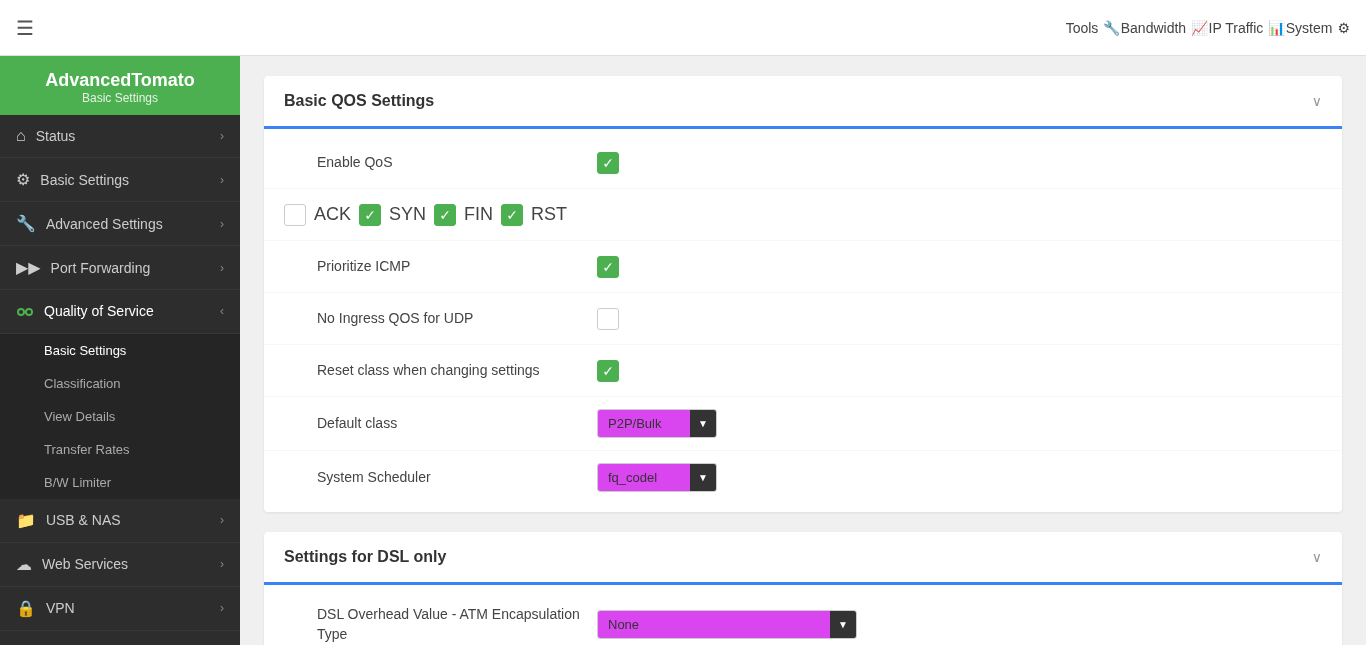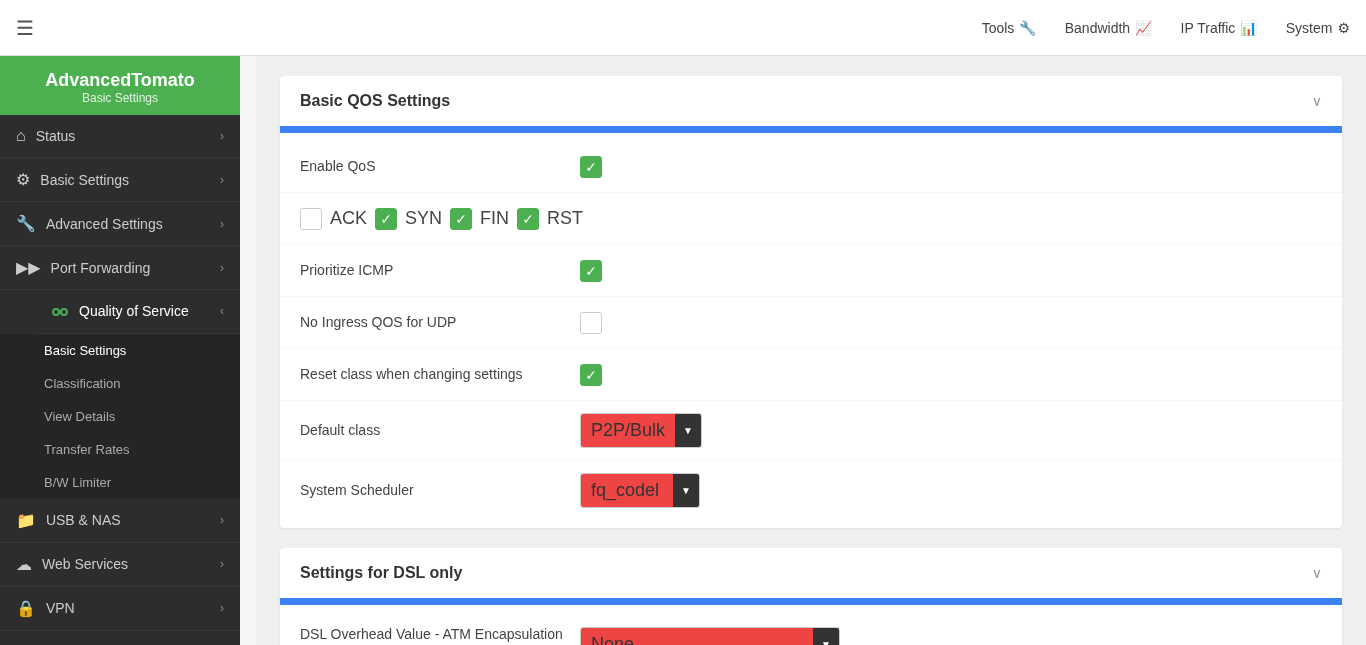--- a/index.html
+++ b/index.html
@@ -11,28 +11,28 @@
       background: #fff;
       border-bottom: 1px solid #e0e0e0;
       display: flex;
       align-items: center;
       padding: 0 16px;
       flex-shrink: 0;
       z-index: 10;
     }
     .topnav-left { margin-right: auto; }
     .hamburger-icon { font-size: 20px; color: #555; cursor: pointer; }
-    .topnav-right { display: flex; align-items: center; gap: 28px; }
+    .topnav-right { display: flex; align-items: center; }
     .topnav-item {
       display: flex; align-items: center; gap: 5px;
       color: #444; font-size: 14px; cursor: pointer;
     }
 
     
-    .main-layout { display: flex; flex: 1; overflow: hidden; gap: 16px; }
+    .main-layout { display: flex; flex: 1; overflow: hidden; }
 
     
     .sidebar {
       width: 240px;
       background: #2d2d2d;
       color: #ccc;
       flex-shrink: 0;
       overflow-y: auto;
       display: flex;
       flex-direction: column;
@@ -47,21 +47,21 @@
     .sidebar-brand-subtitle { font-size: 12px; color: rgba(255,255,255,0.85); }
 
     .sidebar-item {
       display: flex; align-items: center; justify-content: space-between;
       padding: 12px 16px;
       cursor: pointer;
       color: #ccc;
       font-size: 14px;
       border-bottom: 1px solid rgba(255,255,255,0.05);
     }
-    .sidebar-item.active { color: #fff; margin-left: 35px; }
+    .sidebar-item.active { color: #fff; }
     .sidebar-item-left { display: flex; align-items: center; gap: 10px; }
     .sidebar-icon { font-size: 16px; }
     .sidebar-chevron { font-size: 12px; color: #888; }
 
     .sidebar-submenu { background: #252525; }
     .sidebar-subitem {
       padding: 9px 16px 9px 44px;
       color: #aaa;
       cursor: pointer;
       font-size: 13px;
@@ -79,41 +79,42 @@
     
     .card {
       background: #fff;
       border-radius: 4px;
       margin-bottom: 20px;
       box-shadow: 0 1px 3px rgba(0,0,0,0.08);
     }
     .card-header {
       display: flex; align-items: center; justify-content: space-between;
       padding: 16px 20px;
-      border-bottom: 7px solid #3b82f6;
+      border-bottom: 3px solid #3b82f6;
       cursor: pointer;
     }
     .card-title { font-size: 16px; font-weight: 600; color: #333; }
     .card-chevron { color: #999; font-size: 14px; }
     .card-body { padding: 8px 0; }
 
     
     .form-row {
       display: flex; align-items: center;
       padding: 12px 20px;
       border-bottom: 1px solid #f7f7f7;
       min-height: 52px;
     }
     .form-row:last-child { border-bottom: none; }
     .form-label {
       width: 280px;
       color: #444;
       font-size: 14px;
       flex-shrink: 0;
       line-height: 1.4;
+      margin-left: 33px;
     }
     .form-control { display: flex; align-items: center; gap: 8px; flex-wrap: wrap; }
 
     
     .cb-box {
       width: 22px; height: 22px;
       border: 1px solid #ccc;
       border-radius: 3px;
       display: inline-flex; align-items: center; justify-content: center;
       cursor: pointer;
@@ -128,22 +129,22 @@
     
     .select-wrap {
       display: flex; align-items: stretch;
       border: 1px solid #ccc;
       border-radius: 3px;
       overflow: hidden;
       min-width: 120px;
     }
     .select-val {
       padding: 6px 10px;
-      background: #ef4444;
-      font-size: 18px;
+      background: #d946ef;
+      font-size: 13px;
       color: #333;
       flex: 1;
     }
     .select-btn {
       background: #333;
       color: #fff;
       padding: 0 8px;
       display: flex; align-items: center; justify-content: center;
       cursor: pointer;
       font-size: 10px;

